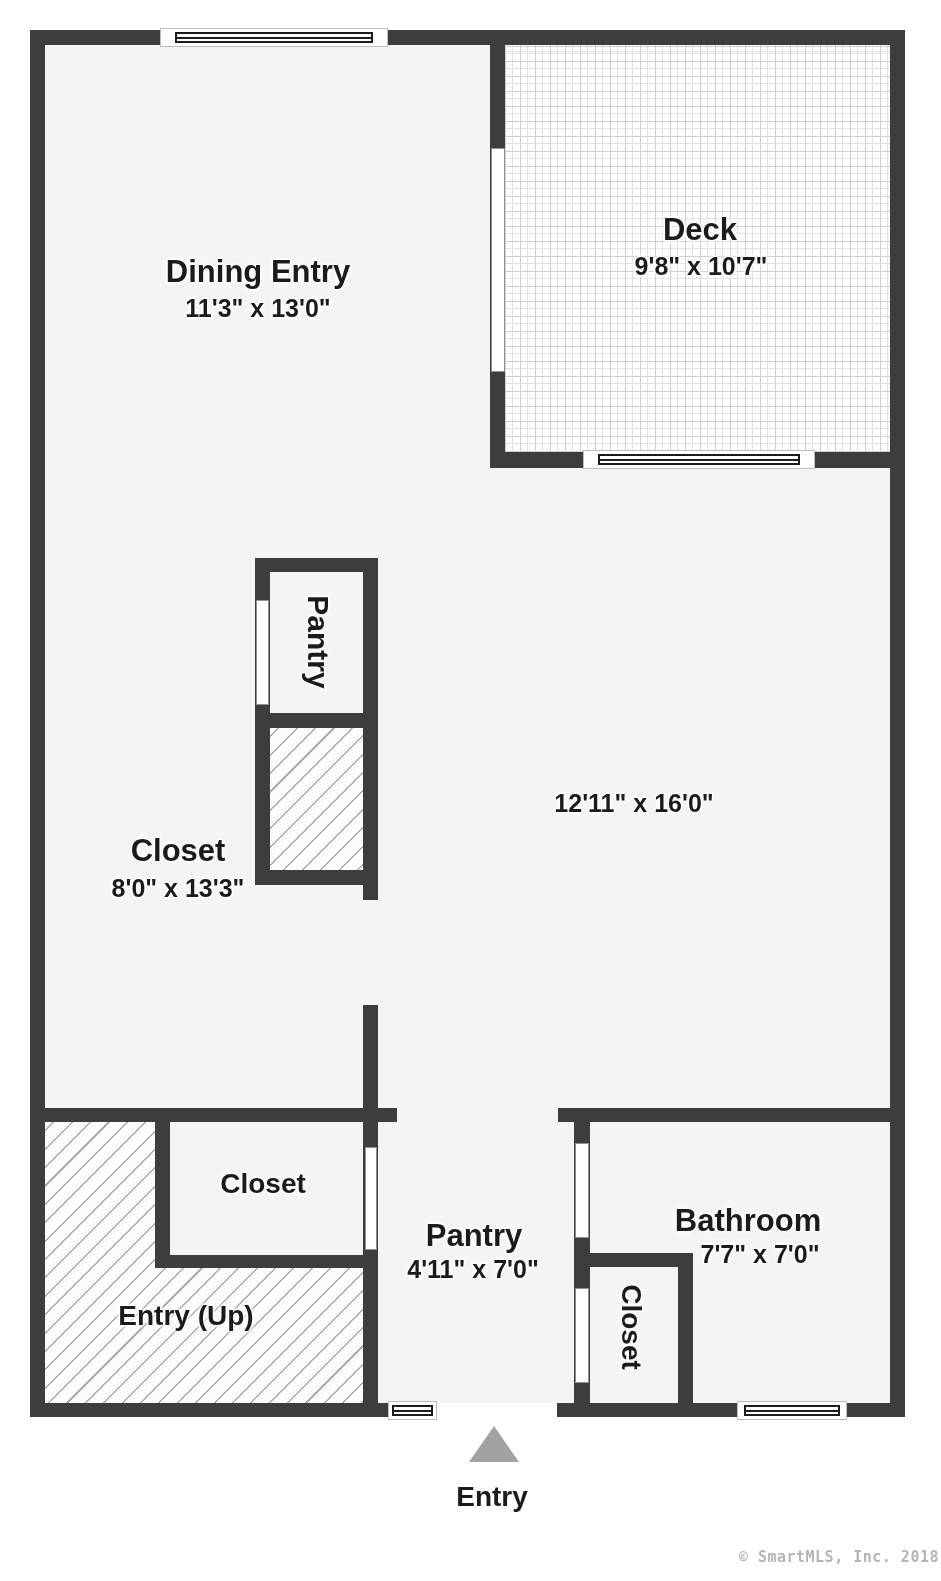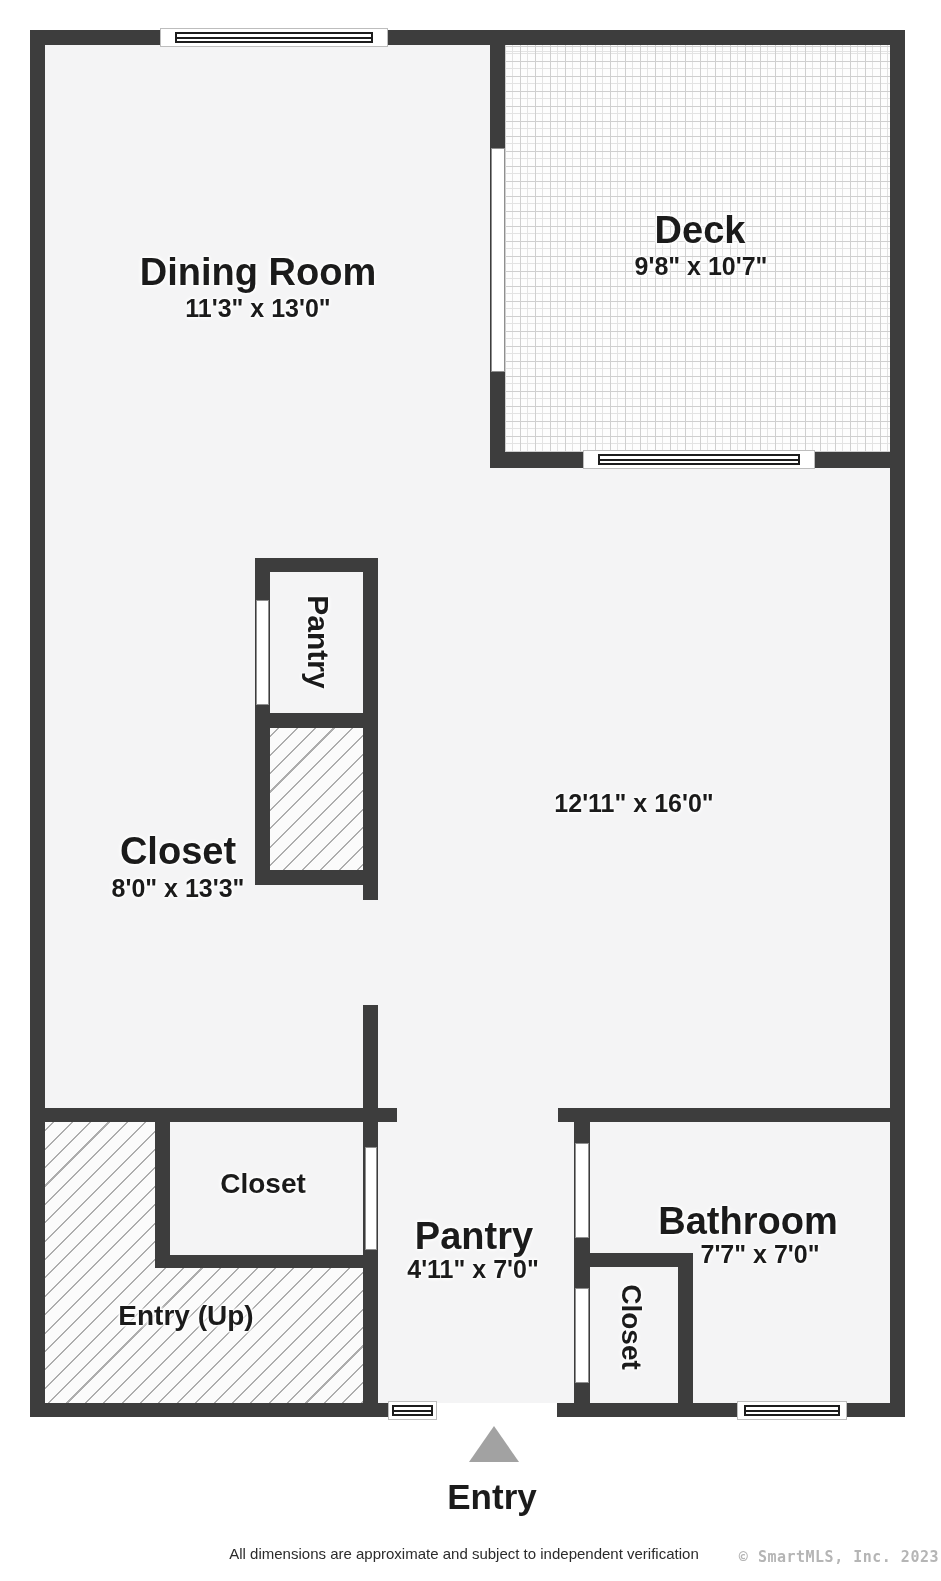--- a/index.html
+++ b/index.html
@@ -24,25 +24,25 @@
   .wall{position:absolute;background:#3d3d3d;}
   .door{position:absolute;background:#ffffff;border:1px solid #8f8f8f;box-sizing:border-box;}
   .window{position:absolute;background:#ffffff;border:1px solid #bdbdbd;box-sizing:border-box;}
   .win-inner{position:absolute;left:6%;right:6%;top:3px;bottom:3px;border:2px solid #1c1c1c;box-sizing:border-box;}
   .win-line{position:absolute;left:0;right:0;top:50%;height:2px;margin-top:-1px;background:#1c1c1c;}
   .lbl{
     position:absolute;transform:translate(-50%,-50%);
     font-weight:700;color:#1b1b1b;white-space:nowrap;text-align:center;
     text-shadow:0 1px 3px #fff,0 -1px 3px #fff,1px 0 3px #fff,-1px 0 3px #fff,0 0 6px #fff;
   }
-  .name{font-size:38px;}
+  .name{font-size:31px;}
   .dims{font-size:25px;}
   .small{font-size:28px;}
   .vert{transform:translate(-50%,-50%) rotate(90deg);}
-  .entry{font-size:35px;}
+  .entry{font-size:28px;}
   .tri{
     position:absolute;left:469px;top:1426px;width:0;height:0;
     border-left:25px solid transparent;border-right:25px solid transparent;
     border-bottom:36px solid #a2a2a2;
   }
   .disclaimer{
     position:absolute;left:464px;top:1553px;transform:translate(-50%,-50%);
     font-size:15px;color:#2b2b2b;white-space:nowrap;
   }
   .copyright{
@@ -107,21 +107,21 @@
     <div class="win-inner">
         <div class="win-line"></div>
       </div>
   </div>
   <div class="window" style="left:737px;top:1401px;width:110px;height:19px;">
     <div class="win-inner">
         <div class="win-line"></div>
       </div>
   </div>
 
-  <div class="lbl name" style="left:258px;top:272px;">Dining Room</div>
+  <div class="lbl name" style="left:258px;top:272px;">Dining Entry</div>
   <div class="lbl dims" style="left:258px;top:308px;">11'3" x 13'0"</div>
 
   <div class="lbl name" style="left:700px;top:230px;">Deck</div>
   <div class="lbl dims" style="left:701px;top:266px;">9'8" x 10'7"</div>
 
   <div class="lbl dims" style="left:634px;top:803px;">12'11" x 16'0"</div>
 
   <div class="lbl name" style="left:178px;top:851px;">Closet</div>
   <div class="lbl dims" style="left:178px;top:888px;">8'0" x 13'3"</div>
 
@@ -135,16 +135,15 @@
   <div class="lbl name" style="left:748px;top:1221px;">Bathroom</div>
   <div class="lbl dims" style="left:760px;top:1254px;">7'7" x 7'0"</div>
 
   <div class="lbl small vert" style="left:631px;top:1327px;">Closet</div>
 
   <div class="lbl small" style="left:186px;top:1316px;">Entry (Up)</div>
 
   <div class="tri"></div>
   <div class="lbl entry" style="left:492px;top:1497px;">Entry</div>
 
-  <div class="disclaimer">All dimensions are approximate and subject to independent verification</div>
-  <div class="copyright">© SmartMLS, Inc.  2023</div>
+  <div class="copyright">© SmartMLS, Inc.  2018</div>
 
 </div>
 
 </body></html>

